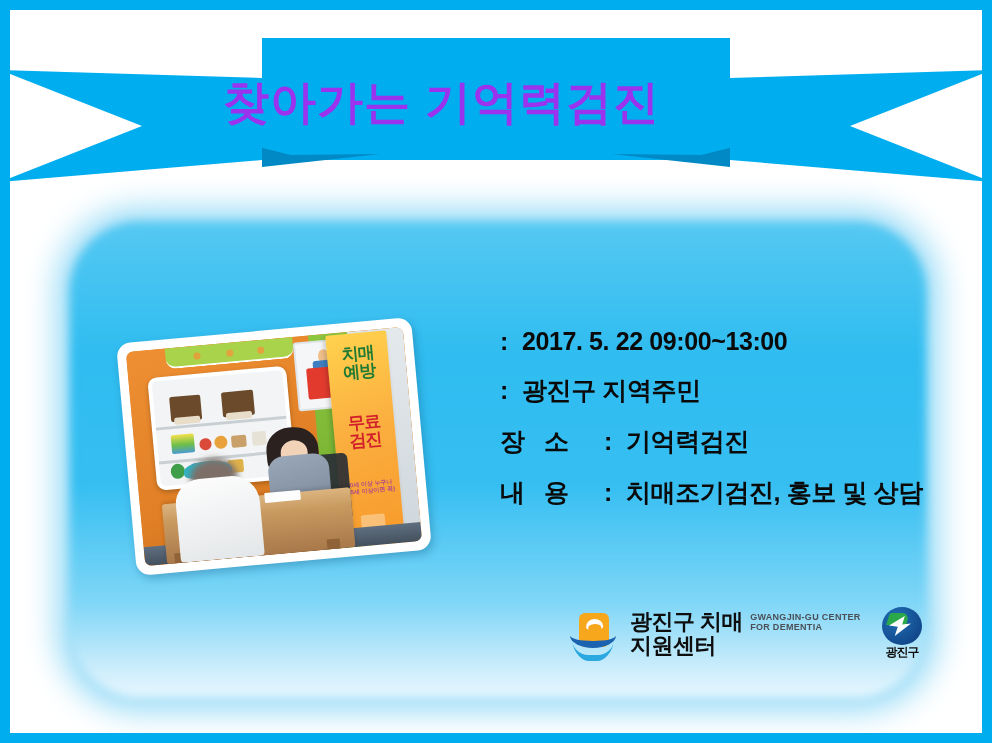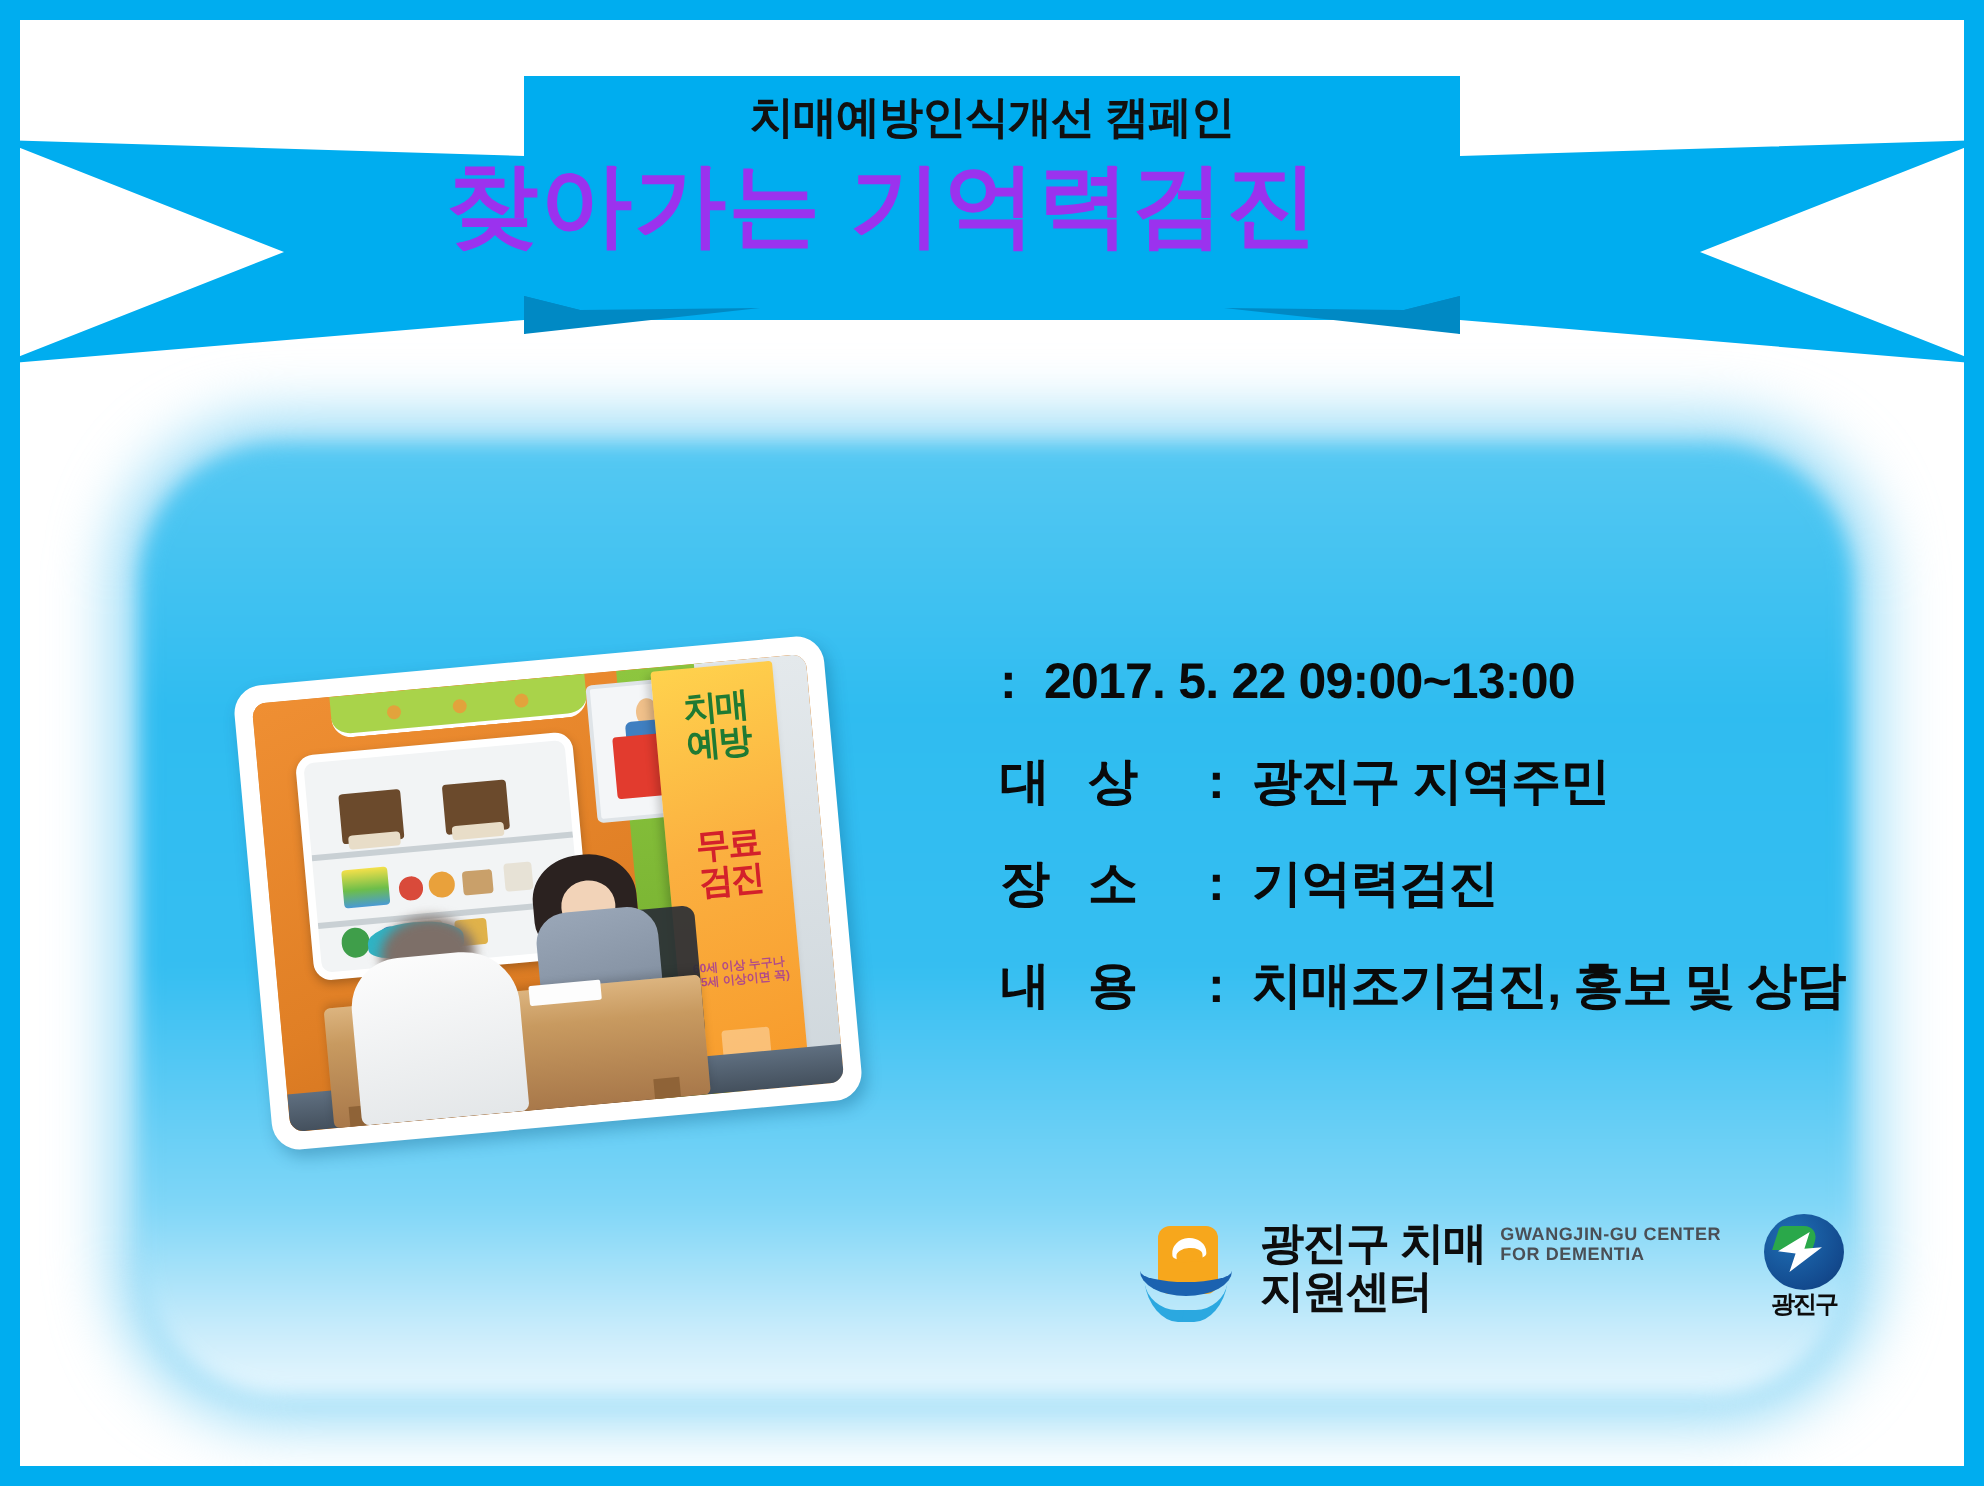--- a/index.html
+++ b/index.html
@@ -208,21 +208,20 @@
 
       <rect x="262" y="8" width="468" height="122" fill="#00ADEF"></rect>
 
       <polygon points="262,118 262,137 290,125" fill="#0089C4"></polygon>
       <polygon points="262,118 290,125 380,124 262,137" fill="#0089C4"></polygon>
       <polygon points="730,118 730,137 702,125" fill="#0089C4"></polygon>
       <polygon points="730,118 702,125 612,124 730,137" fill="#0089C4"></polygon>
     </svg>
   </div>
   <div class="ribbon-text">
-    <div class="ribbon-sub">치매예방인식개선 캠페인</div>
     <div class="ribbon-title">찾아가는 기억력검진</div>
   </div>
 
   <div class="card-glow"></div>
   <div class="card"></div>
 
   <div class="card-content">
 
     <div class="photo-wrap">
       <div class="photo">
@@ -286,21 +285,20 @@
         <div class="ph-p1-body"></div>
       </div>
     </div>
 
     <div class="info">
       <div class="info-row thin">
         <span class="info-colon">:</span>
         <span class="info-value">2017. 5. 22  09:00~13:00</span>
       </div>
       <div class="info-row">
-        <span class="info-label">대  상</span>
         <span class="info-colon">:</span>
         <span class="info-value">광진구 지역주민</span>
       </div>
       <div class="info-row">
         <span class="info-label">장  소</span>
         <span class="info-colon">:</span>
         <span class="info-value">기억력검진</span>
       </div>
       <div class="info-row">
         <span class="info-label">내  용</span>

